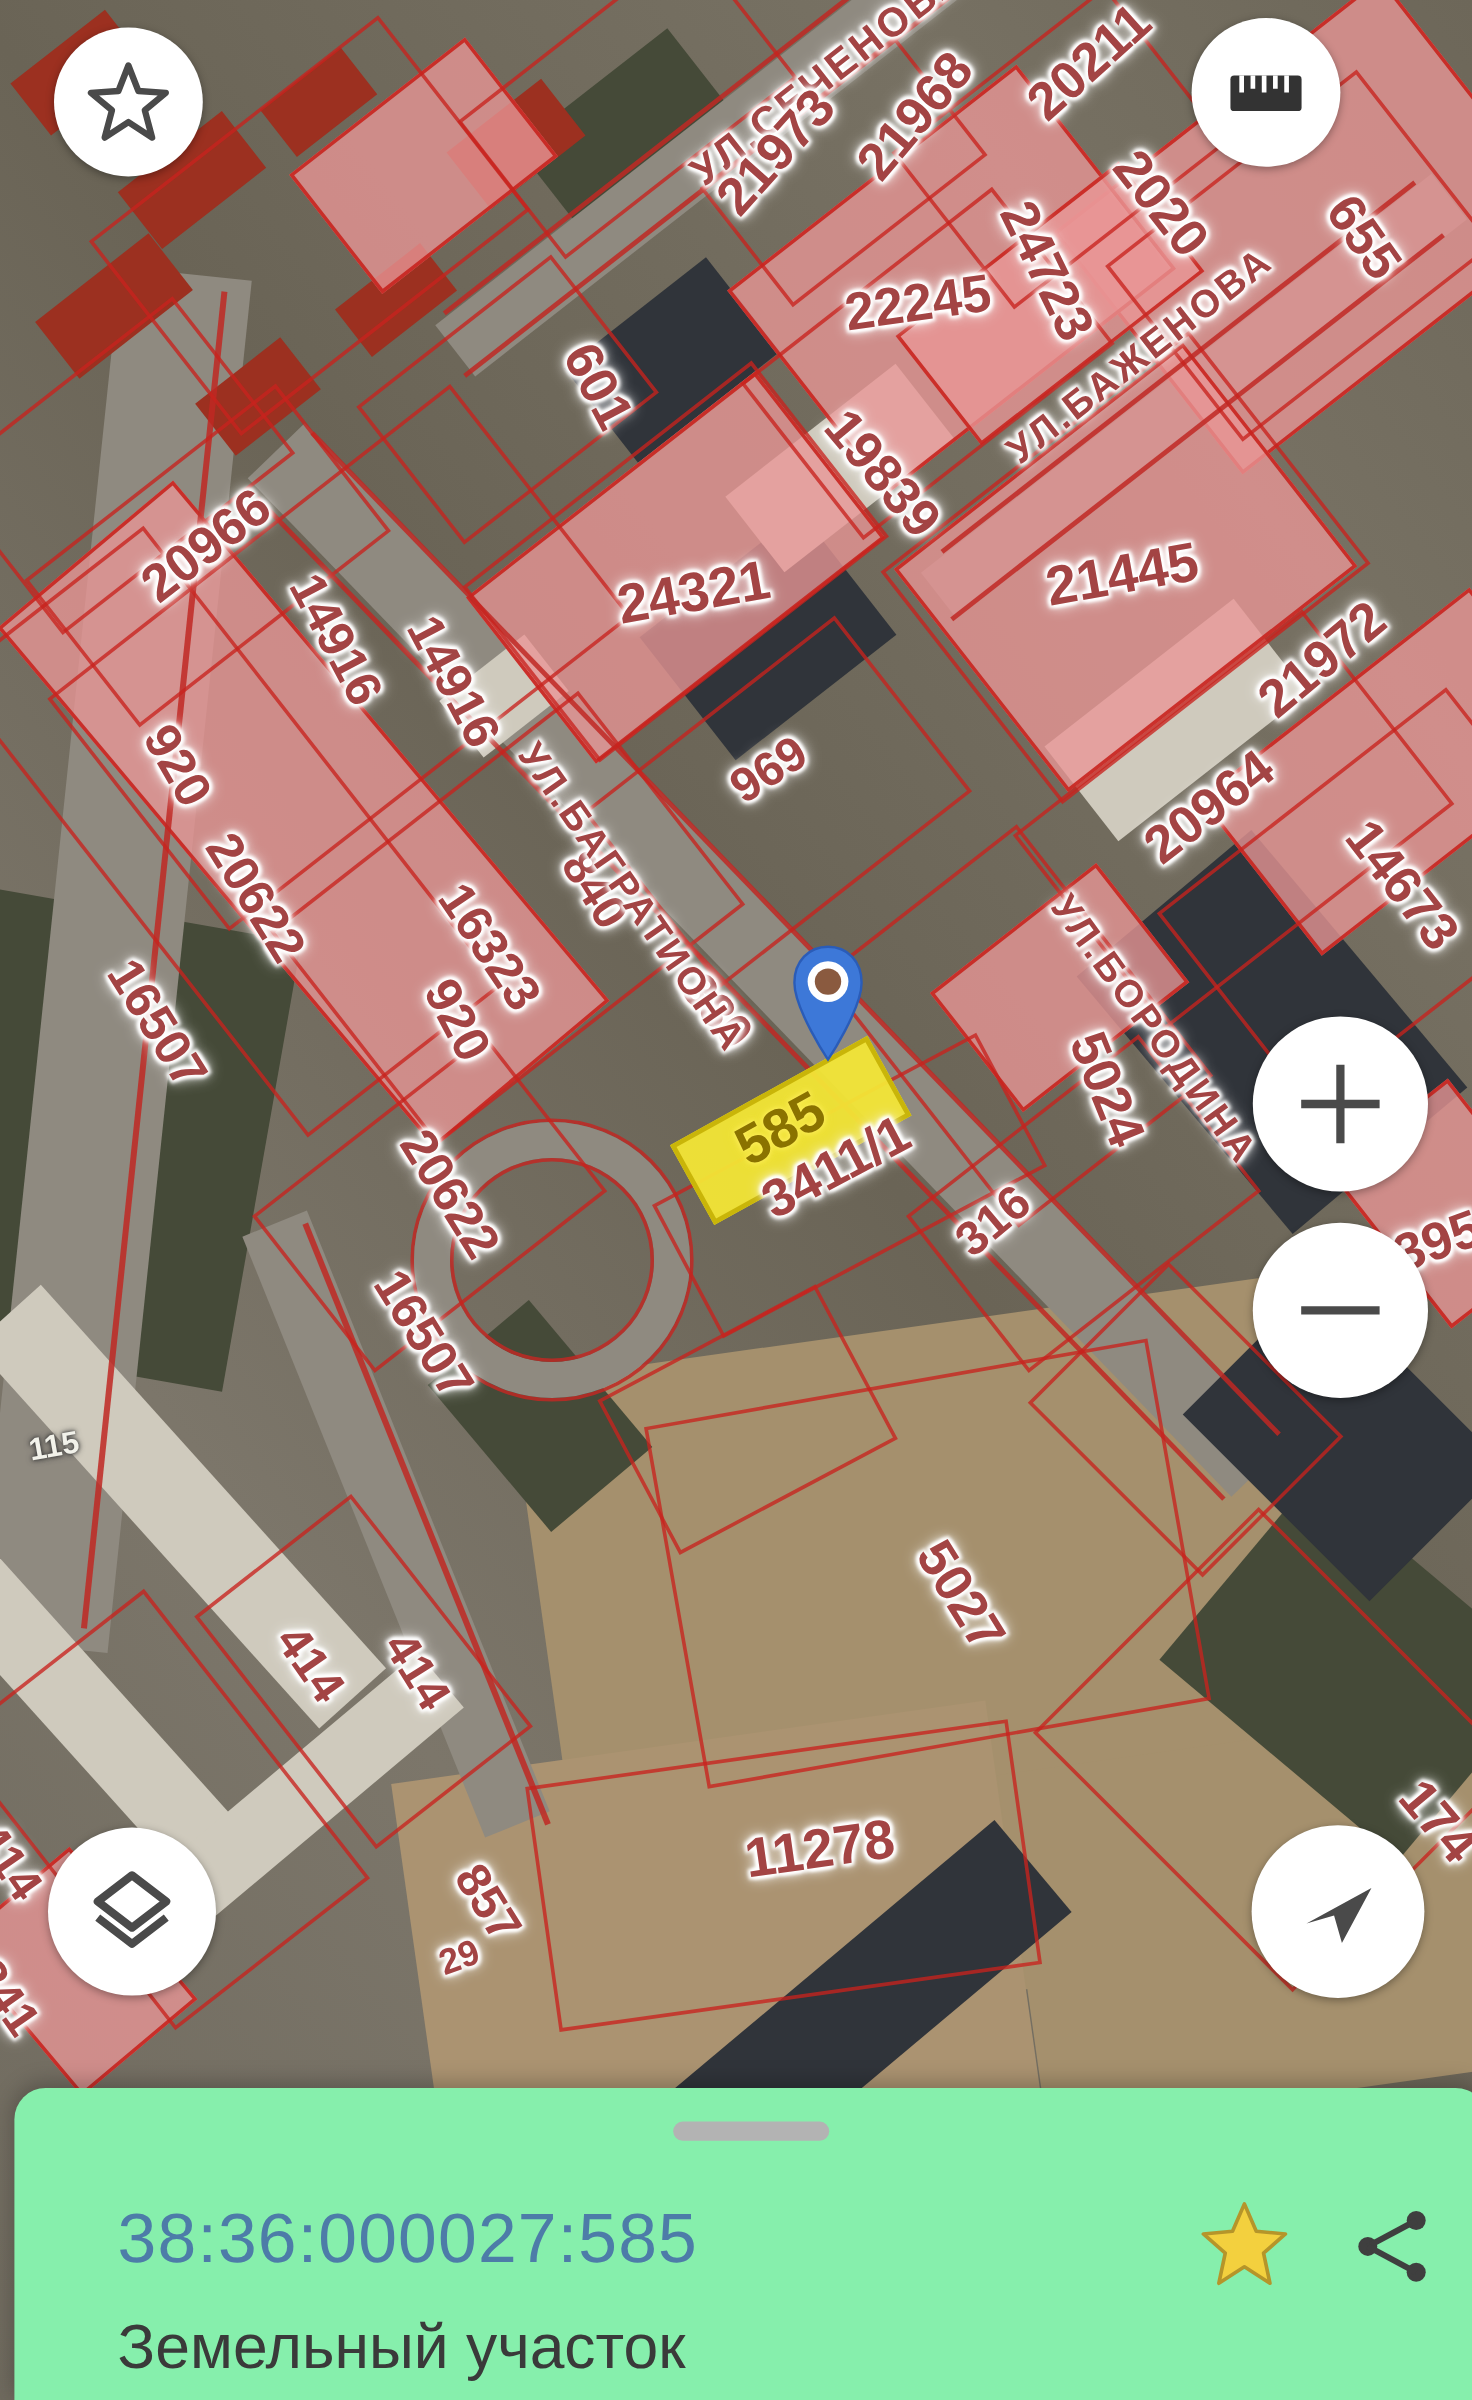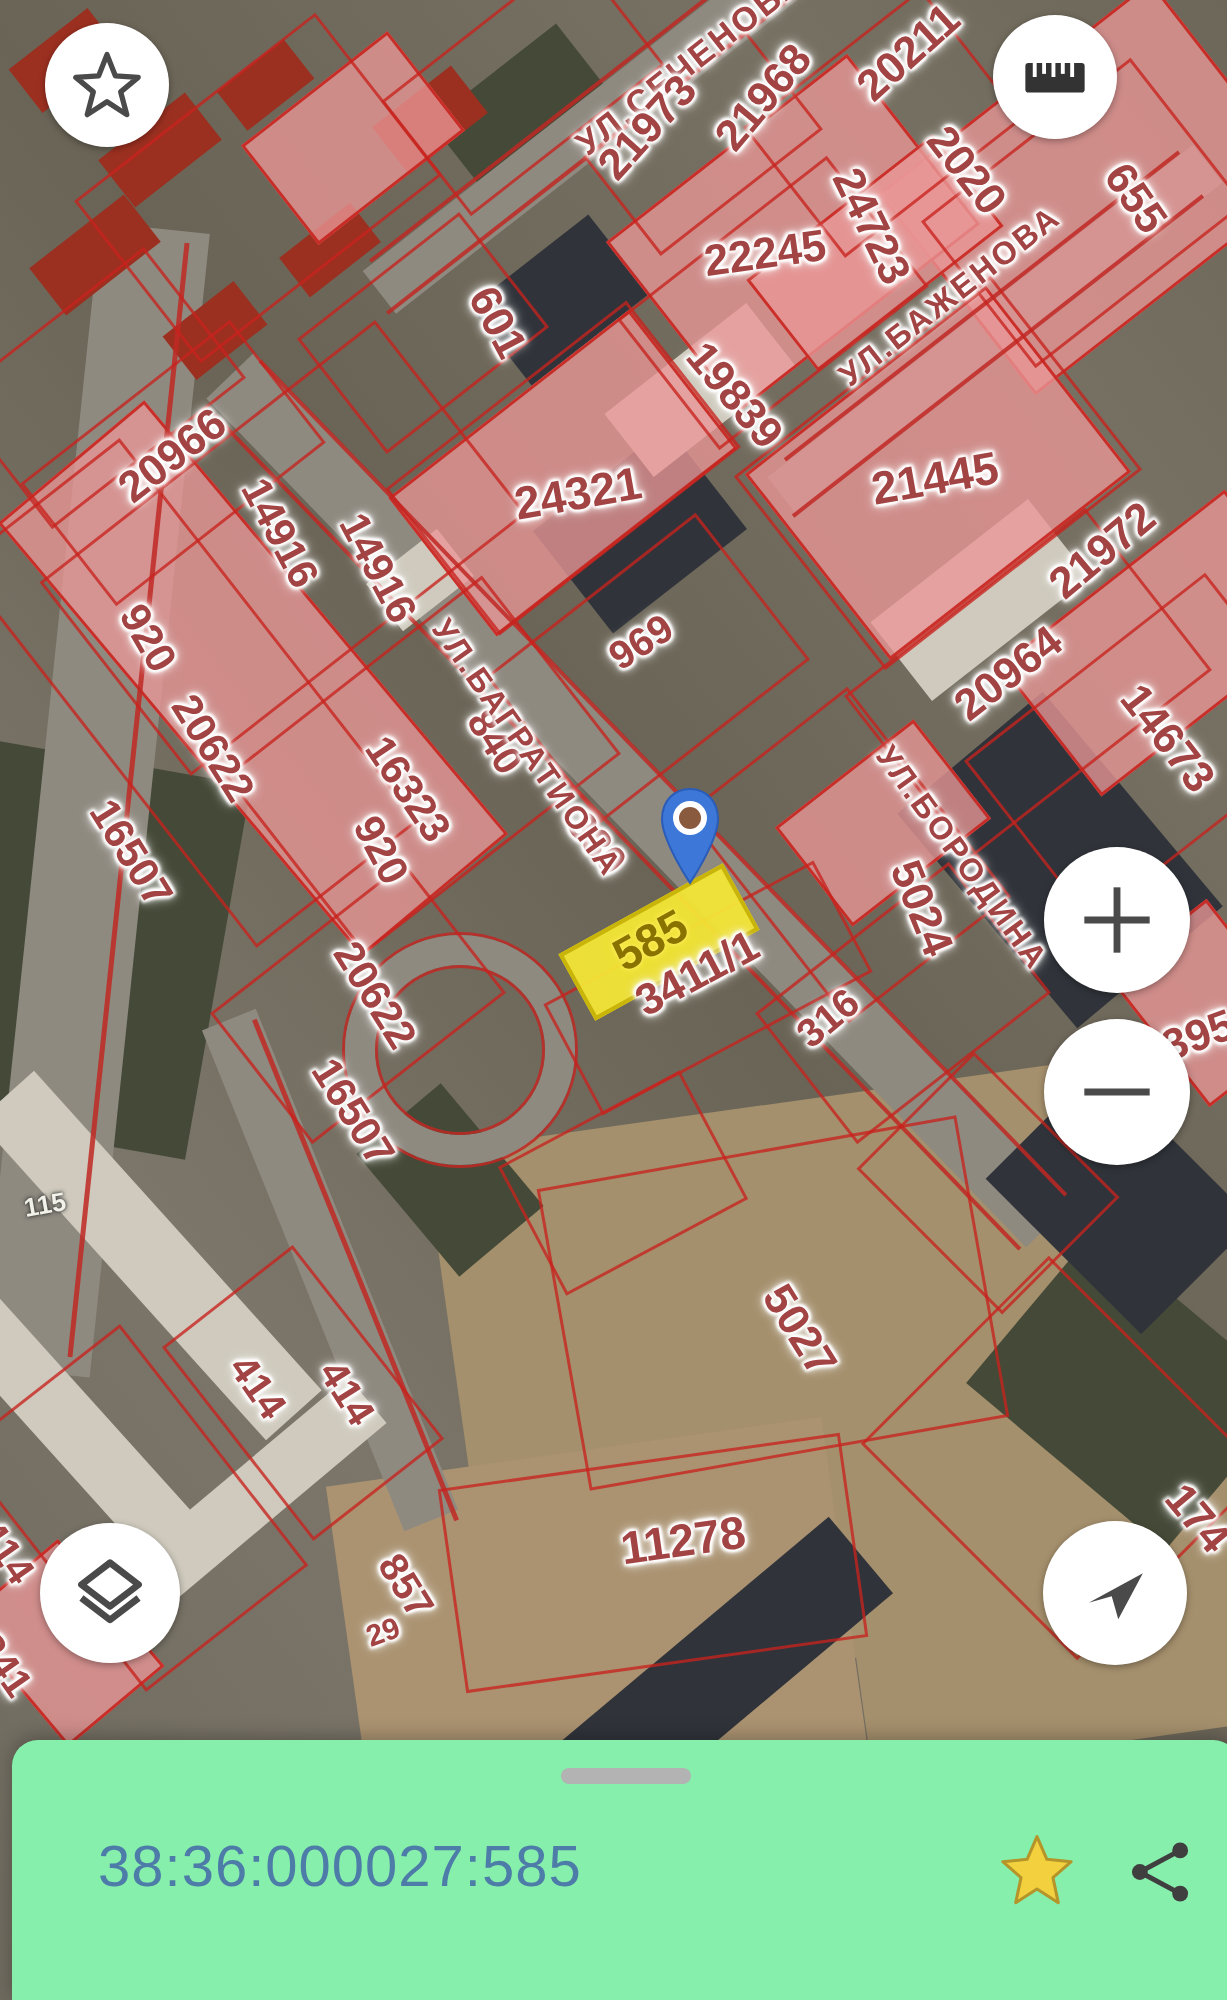--- a/index.html
+++ b/index.html
@@ -226,20 +226,21 @@
 
 <div class="ctl" style="left:1043px;top:1521px;width:144px;height:144px;">
   <svg width="82" height="82" viewBox="0 0 100 100">
     <path d="M18 62 L84 26 L54 82 L46 54 Z" fill="#4a4a4a"></path>
   </svg>
 </div>
 
 <div id="sheet">
   <div id="handle"></div>
   <div id="cadnum">38:36:000027:585</div>
+  <div id="objtype">Земельный участок</div>
   <svg id="sheet-star" width="76" height="76" viewBox="0 0 100 100">
     <path d="M50 6 L63 36 L95 39 L71 60 L78 93 L50 75 L22 93 L29 60 L5 39 L37 36 Z" fill="#f3d03e" stroke="#b5952a" stroke-width="4" stroke-linejoin="round"></path>
   </svg>
   <svg id="sheet-share" width="72" height="72" viewBox="0 0 100 100">
     <circle cx="78" cy="20" r="11" fill="#3f3f3f"></circle>
     <circle cx="78" cy="80" r="11" fill="#3f3f3f"></circle>
     <circle cx="22" cy="50" r="11" fill="#3f3f3f"></circle>
     <line x1="22" y1="50" x2="78" y2="20" stroke="#3f3f3f" stroke-width="7"></line>
     <line x1="22" y1="50" x2="78" y2="80" stroke="#3f3f3f" stroke-width="7"></line>
   </svg>

